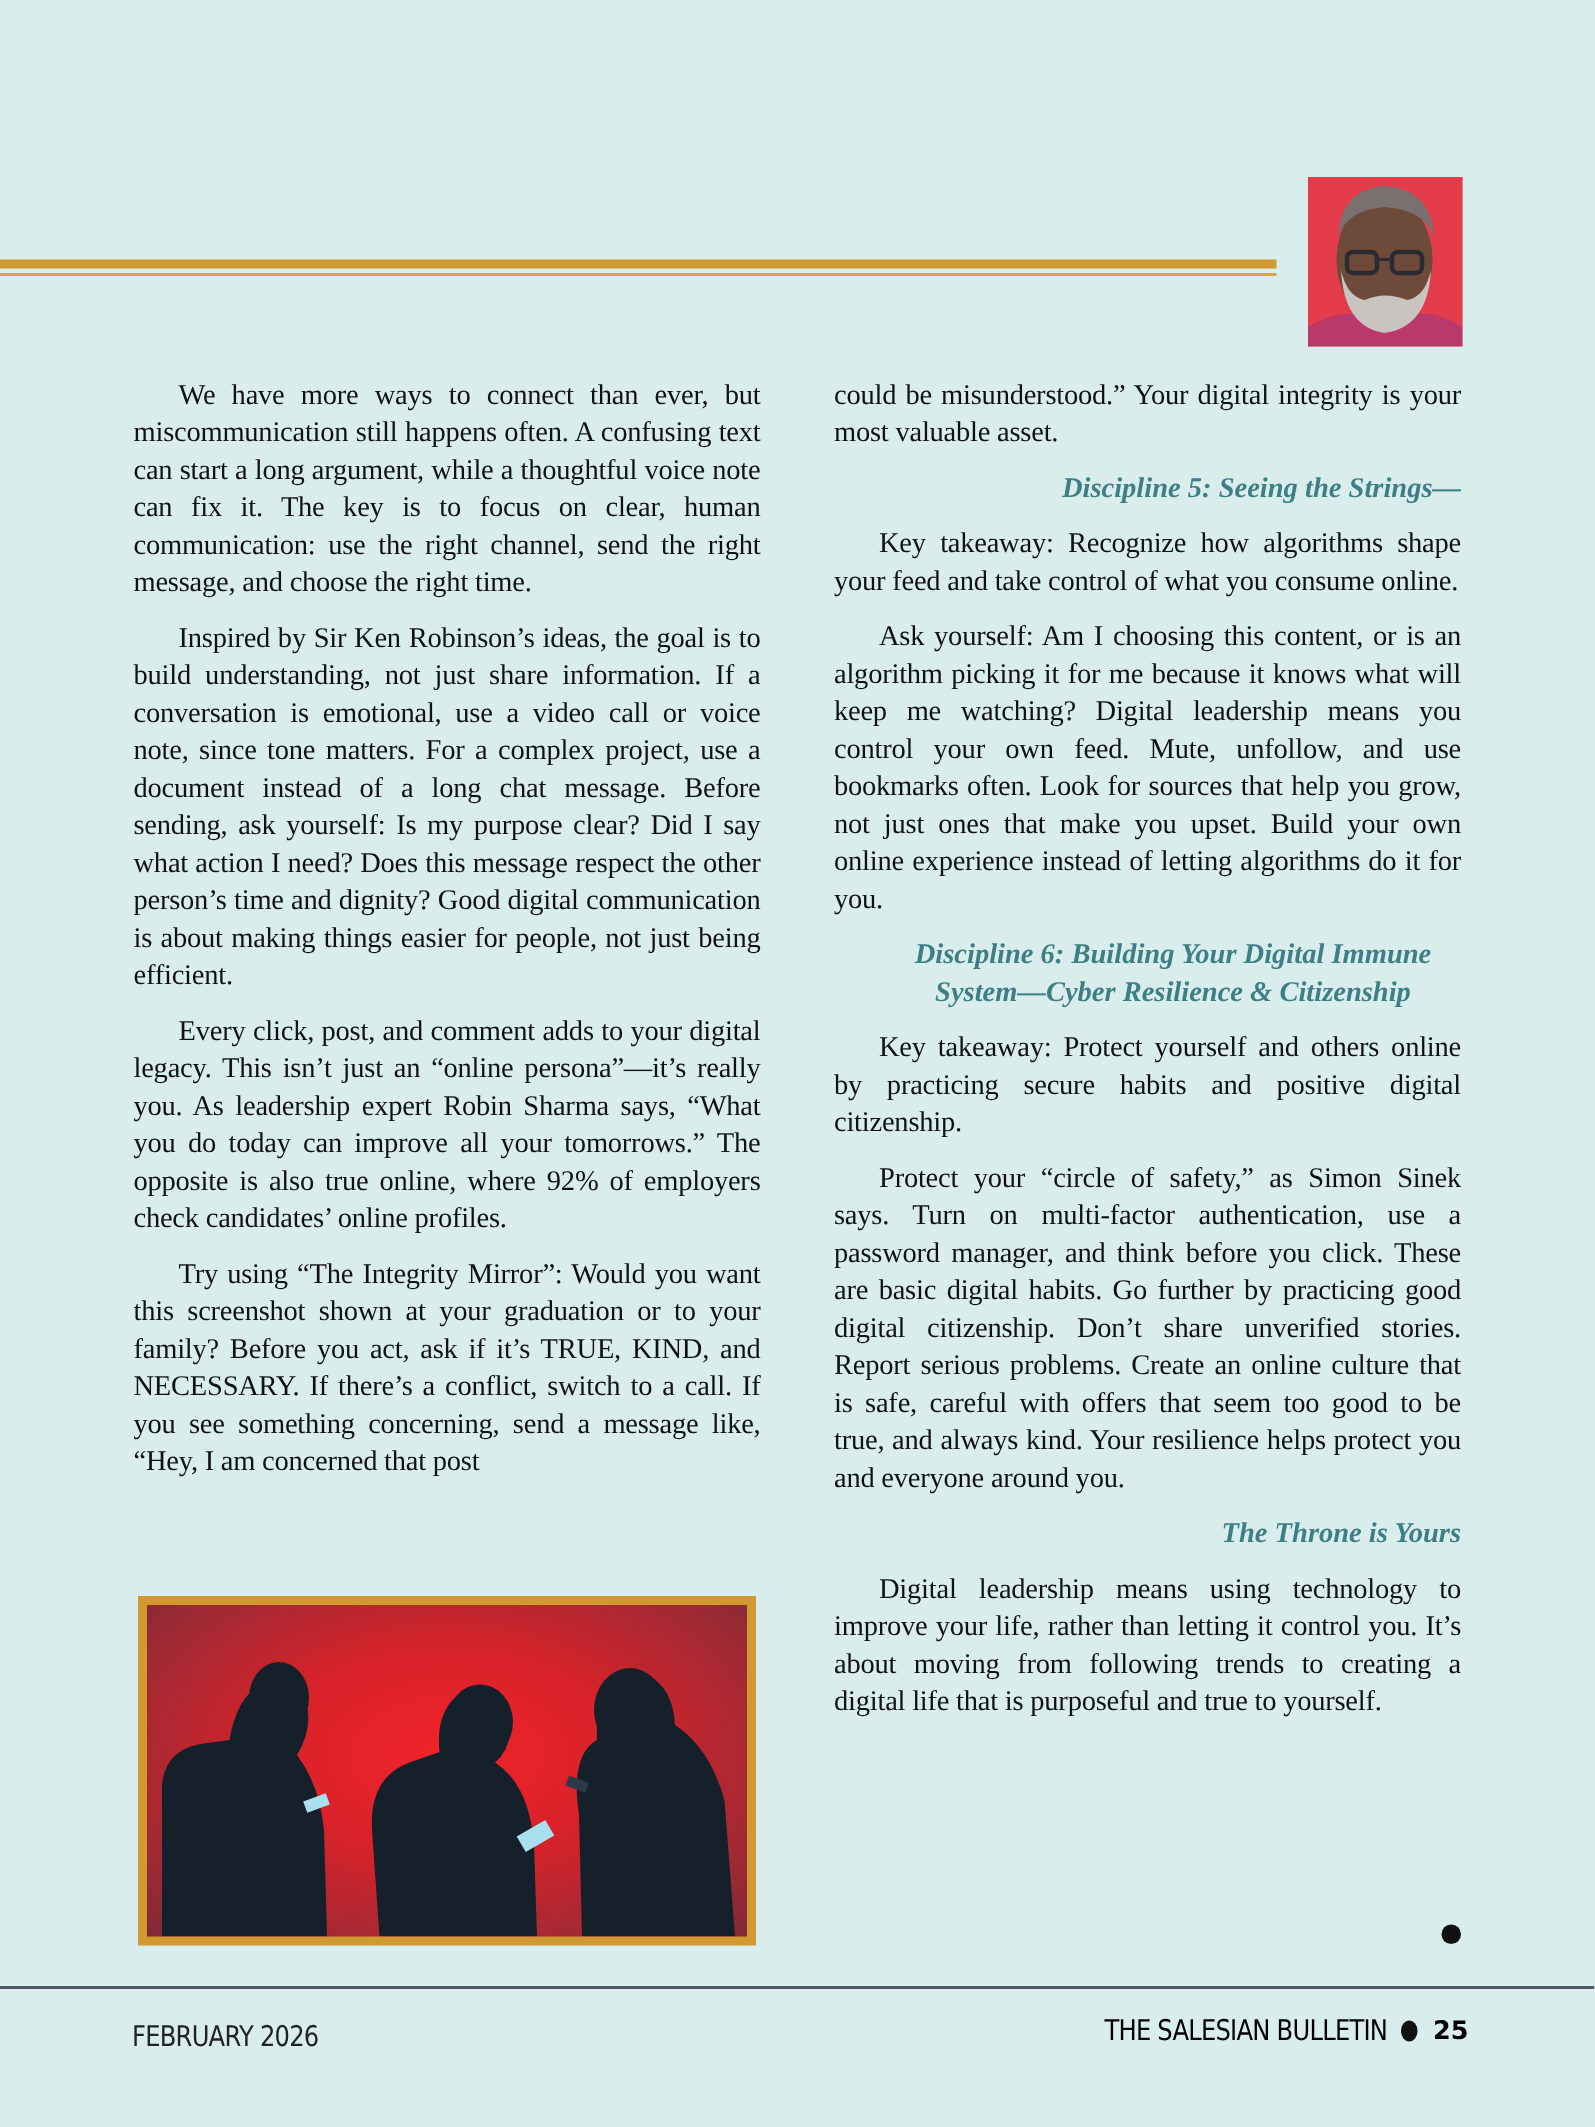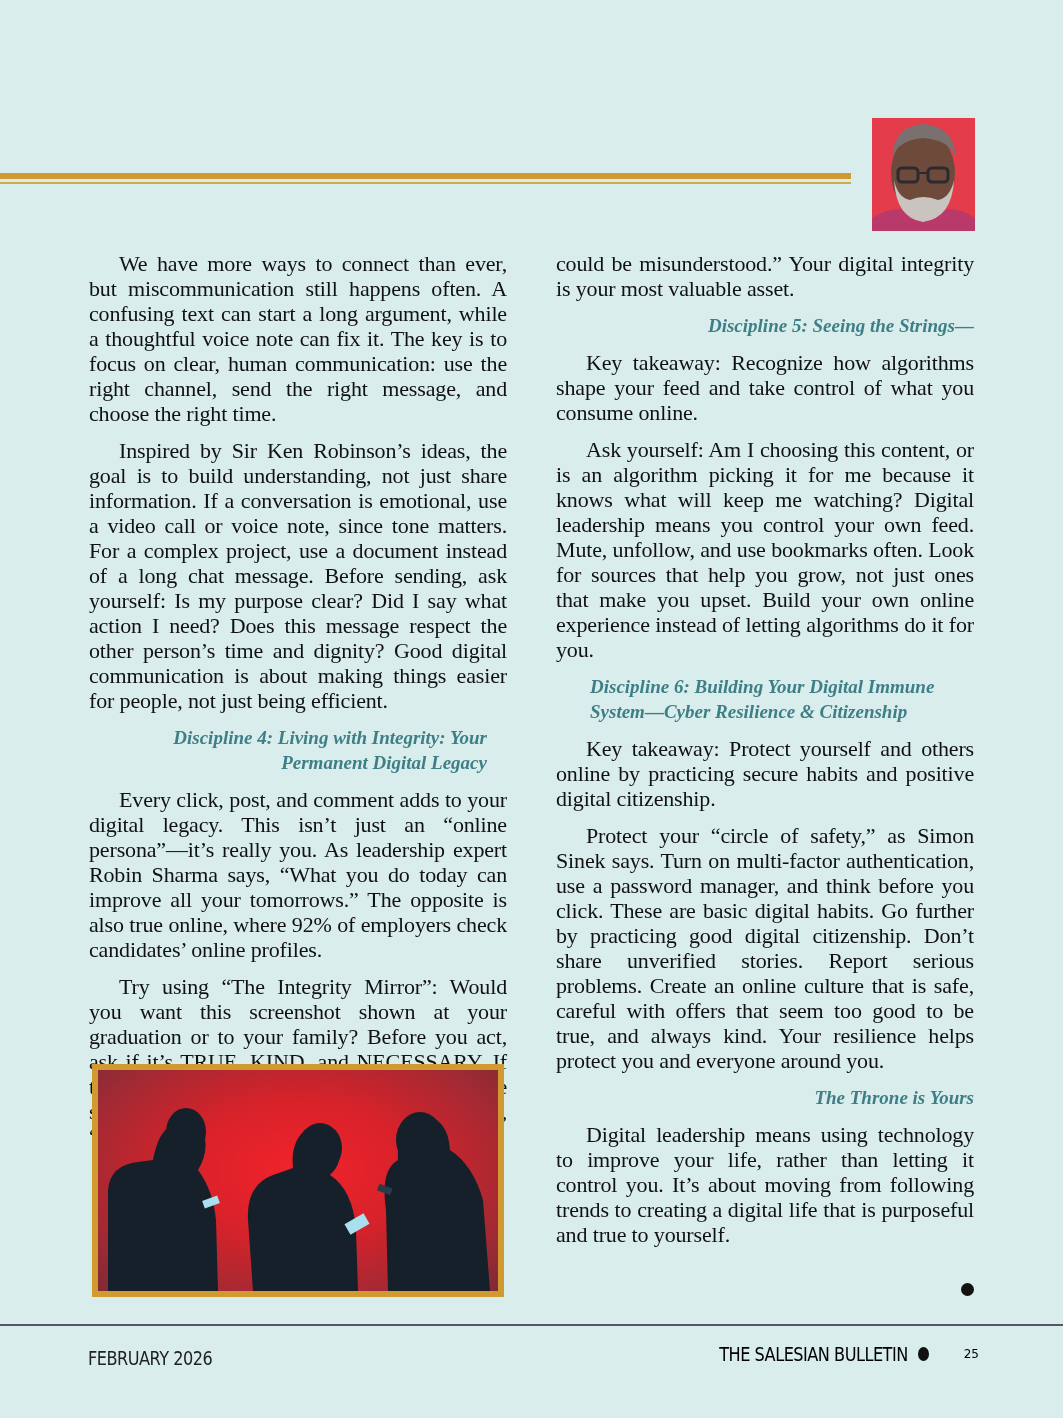--- a/index.html
+++ b/index.html
@@ -12,21 +12,21 @@
   .rule-thick { position:absolute; left:0; top:173px; width:851px; height:6px; background:#D09A30; }
   .rule-thin  { position:absolute; left:0; top:182px; width:851px; height:2px; background:#D4A848; }
   .author-photo {
     position:absolute; left:872px; top:118px; width:103px; height:113px;
     background:#E23A48; overflow:hidden;
   }
   .col { position:absolute; top:251px; width:418px; }
   .col-left { left:89px; }
   .col-right { left:556px; }
   p.body {
-    margin:0 0 12px 0; font-size:22px; line-height:25px;
+    margin:0 0 12px 0; font-size:19px; line-height:25px;
     text-align:justify; text-indent:30px; letter-spacing:-0.15px;
   }
   p.body.cont { text-indent:0; }
   h3.disc {
     margin:0 0 12px 0; font-size:19px; line-height:25px; font-style:italic;
     font-weight:bold; color:#3E7E86; text-align:right;
   }
   .photo-frame {
     position:absolute; left:92px; top:1064px; width:412px; height:233px;
     background:#D09A30; box-sizing:border-box; padding:6px;
@@ -40,21 +40,21 @@
   .footer-left {
     position:absolute; left:88px; top:1347px; font-family:"DejaVu Sans", sans-serif;
     font-size:19px; letter-spacing:-0.6px; color:#222; transform:scaleX(0.85); transform-origin:left;
   }
   .footer-right {
     position:absolute; right:84px; top:1343px; font-family:"DejaVu Sans", sans-serif;
     font-size:19px; color:#000000; display:flex; align-items:center; gap:10px;
   }
   .footer-title { transform:scaleX(0.85); transform-origin:right; letter-spacing:-0.6px; display:inline-block; }
   .footer-dot { width:11px; height:14px; border-radius:50%; background:#111; display:inline-block; }
-  .footer-page { font-size:12px; font-weight:400;margin-left:25px; }
+  .footer-page { font-size:17px; font-weight:700; }
 </style>
 </head>
 <body>
 
 <div class="rule-thick"></div>
 <div class="rule-thin"></div>
 
 <div class="author-photo">
   <svg width="103" height="113" viewBox="0 0 103 113">
     <rect width="103" height="113" fill="#E43C4A"></rect>
@@ -64,21 +64,20 @@
     <path d="M22 62 Q24 100 51 104 Q80 100 82 62 Q78 80 66 82 Q51 76 38 82 Q26 80 22 62 Z" fill="#C9C4C0"></path>
     <rect x="26" y="50" width="20" height="14" rx="4" fill="none" stroke="#2A2A30" stroke-width="3"></rect>
     <rect x="56" y="50" width="20" height="14" rx="4" fill="none" stroke="#2A2A30" stroke-width="3"></rect>
     <line x1="46" y1="55" x2="56" y2="55" stroke="#2A2A30" stroke-width="2"></line>
   </svg>
 </div>
 
 <div class="col col-left">
   <p class="body">We have more ways to connect than ever, but miscommunication still happens often. A confusing text can start a long argument, while a thoughtful voice note can fix it. The key is to focus on clear, human communication: use the right channel, send the right message, and choose the right time.</p>
   <p class="body">Inspired by Sir Ken Robinson’s ideas, the goal is to build understanding, not just share information. If a conversation is emotional, use a video call or voice note, since tone matters. For a complex project, use a document instead of a long chat message. Before sending, ask yourself: Is my purpose clear? Did I say what action I need? Does this message respect the other person’s time and dignity? Good digital communication is about making things easier for people, not just being efficient.</p>
-  <h3 class="disc" style="padding:0 20px;">Discipline 4: Living with Integrity: Your Permanent Digital Legacy</h3>
   <p class="body">Every click, post, and comment adds to your digital legacy. This isn’t just an “online persona”—it’s really you. As leadership expert Robin Sharma says, “What you do today can improve all your tomorrows.” The opposite is also true online, where 92% of employers check candidates’ online profiles.</p>
   <p class="body">Try using “The Integrity Mirror”: Would you want this screenshot shown at your graduation or to your family? Before you act, ask if it’s TRUE, KIND, and NECESSARY. If there’s a conflict, switch to a call. If you see something concerning, send a message like, “Hey, I am concerned that post</p>
 </div>
 
 <div class="photo-frame">
   <div class="photo-inner">
     <svg width="400" height="221" viewBox="0 0 400 221">
       <g fill="#16202A">
         <path d="M10 221 L10 120 Q12 95 40 92 L55 90 Q60 60 78 52 Q95 48 105 62 Q112 80 100 100 Q115 120 118 150 L120 221 Z"></path>
         <ellipse cx="88" cy="62" rx="20" ry="24"></ellipse>
@@ -94,21 +93,21 @@
   </div>
 </div>
 
 <div class="col col-right">
   <p class="body cont">could be misunderstood.” Your digital integrity is your most valuable asset.</p>
   <h3 class="disc">
     <span style="display:block;">Discipline 5: Seeing the Strings—</span>
   </h3>
   <p class="body">Key takeaway: Recognize how algorithms shape your feed and take control of what you consume online.</p>
   <p class="body">Ask yourself: Am I choosing this content, or is an algorithm picking it for me because it knows what will keep me watching? Digital leadership means you control your own feed. Mute, unfollow, and use bookmarks often. Look for sources that help you grow, not just ones that make you upset. Build your own online experience instead of letting algorithms do it for you.</p>
-  <h3 class="disc" style="text-align:left; padding-left:34px;">
+  <h3 class="disc" style="text-align:center; padding-left:34px;">
     <span style="display:block;">Discipline 6: Building Your Digital Immune</span>
     <span style="display:block;">System—Cyber Resilience &amp; Citizenship</span>
   </h3>
   <p class="body">Key takeaway: Protect yourself and others online by practicing secure habits and positive digital citizenship.</p>
   <p class="body">Protect your “circle of safety,” as Simon Sinek says. Turn on multi-factor authentication, use a password manager, and think before you click. These are basic digital habits. Go further by practicing good digital citizenship. Don’t share unverified stories. Report serious problems. Create an online culture that is safe, careful with offers that seem too good to be true, and always kind. Your resilience helps protect you and everyone around you.</p>
   <h3 class="disc">The Throne is Yours</h3>
   <p class="body">Digital leadership means using technology to improve your life, rather than letting it control you. It’s about moving from following trends to creating a digital life that is purposeful and true to yourself.</p>
 </div>
 
 <div class="end-dot"></div>

